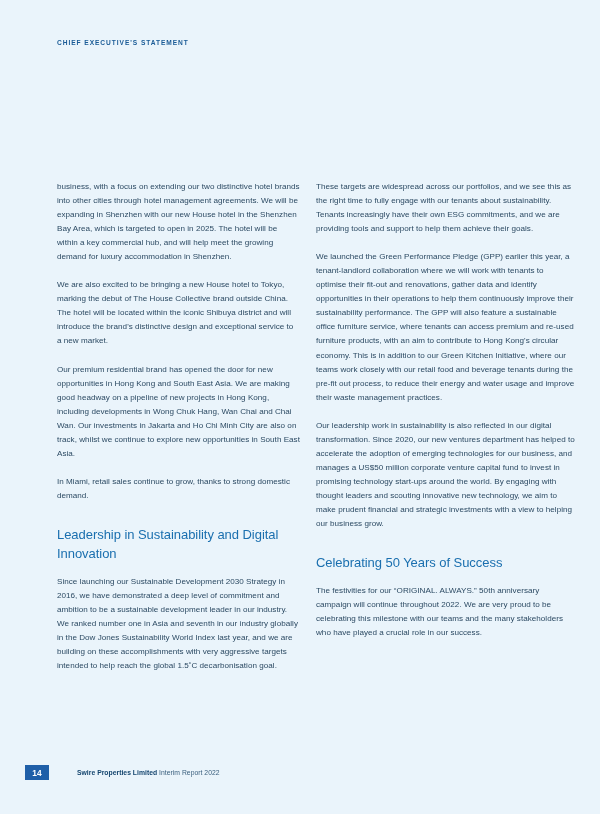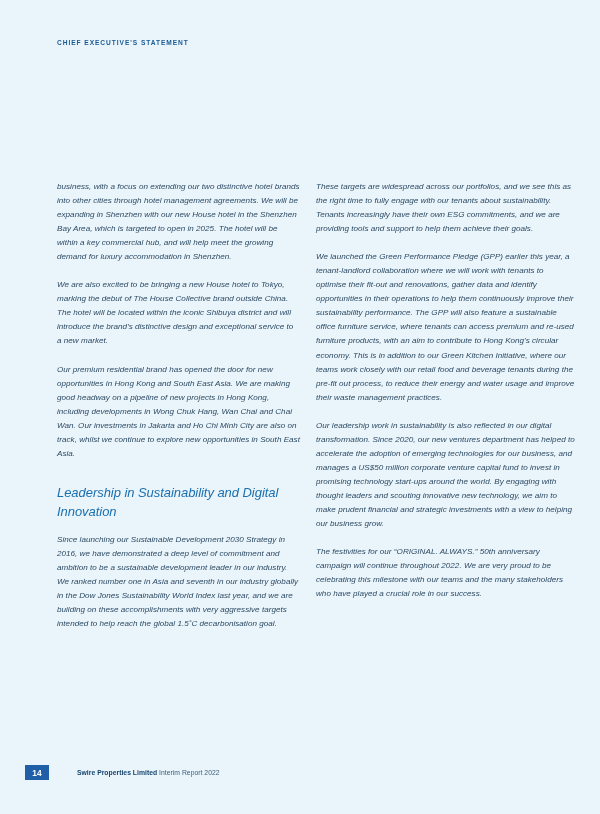--- a/index.html
+++ b/index.html
@@ -41,21 +41,20 @@
     position: absolute;
     left: 0;
     top: 180px;
     width: 600px;
     display: flex;
     flex-direction: row;
     align-items: flex-start;
   }
   .col {
     box-sizing: border-box;
-    font-style: italic;
   }
   .col-left {
     width: 316px;
     padding-left: 57px;
     padding-right: 16px;
   }
   .col-right {
     width: 284px;
     padding-left: 0px;
     padding-right: 24px;
@@ -128,31 +127,33 @@
 <div class="page">
 
   <div class="running-head">CHIEF EXECUTIVE'S STATEMENT</div>
 
   <div class="columns">
 
     <div class="col col-left">
       <p class="body-text">business, with a focus on extending our two distinctive hotel brands into other cities through hotel management agreements. We will be expanding in Shenzhen with our new House hotel in the Shenzhen Bay Area, which is targeted to open in 2025. The hotel will be within a key commercial hub, and will help meet the growing demand for luxury accommodation in Shenzhen.</p>
       <p class="body-text">We are also excited to be bringing a new House hotel to Tokyo, marking the debut of The House Collective brand outside China. The hotel will be located within the iconic Shibuya district and will introduce the brand's distinctive design and exceptional service to a new market.</p>
       <p class="body-text">Our premium residential brand has opened the door for new opportunities in Hong Kong and South East Asia. We are making good headway on a pipeline of new projects in Hong Kong, including developments in Wong Chuk Hang, Wan Chai and Chai Wan. Our investments in Jakarta and Ho Chi Minh City are also on track, whilst we continue to explore new opportunities in South East Asia.</p>
+      <p class="body-text">In Miami, retail sales continue to grow, thanks to strong domestic demand.</p>
 
       <h2 class="section-heading first-heading">Leadership in Sustainability and Digital Innovation</h2>
 
       <p class="body-text">Since launching our Sustainable Development 2030 Strategy in 2016, we have demonstrated a deep level of commitment and ambition to be a sustainable development leader in our industry. We ranked number one in Asia and seventh in our industry globally in the Dow Jones Sustainability World Index last year, and we are building on these accomplishments with very aggressive targets intended to help reach the global 1.5˚C decarbonisation goal.</p>
     </div>
 
     <div class="col col-right">
       <p class="body-text">These targets are widespread across our portfolios, and we see this as the right time to fully engage with our tenants about sustainability. Tenants increasingly have their own ESG commitments, and we are providing tools and support to help them achieve their goals.</p>
       <p class="body-text">We launched the Green Performance Pledge (GPP) earlier this year, a tenant-landlord collaboration where we will work with tenants to optimise their fit-out and renovations, gather data and identify opportunities in their operations to help them continuously improve their sustainability performance. The GPP will also feature a sustainable office furniture service, where tenants can access premium and re-used furniture products, with an aim to contribute to Hong Kong's circular economy. This is in addition to our Green Kitchen Initiative, where our teams work closely with our retail food and beverage tenants during the pre-fit out process, to reduce their energy and water usage and improve their waste management practices.</p>
       <p class="body-text">Our leadership work in sustainability is also reflected in our digital transformation. Since 2020, our new ventures department has helped to accelerate the adoption of emerging technologies for our business, and manages a US$50 million corporate venture capital fund to invest in promising technology start-ups around the world. By engaging with thought leaders and scouting innovative new technology, we aim to make prudent financial and strategic investments with a view to helping our business grow.</p>
 
+      <h2 class="section-heading">Celebrating 50 Years of Success</h2>
 
       <p class="body-text">The festivities for our “ORIGINAL. ALWAYS.” 50th anniversary campaign will continue throughout 2022. We are very proud to be celebrating this milestone with our teams and the many stakeholders who have played a crucial role in our success.</p>
     </div>
 
   </div>
 
   <div class="footer">
     <div class="page-number">14</div>
     <div class="footer-text">
       <span class="company">Swire Properties Limited</span><span>&nbsp;</span><span class="report">Interim Report 2022</span>

